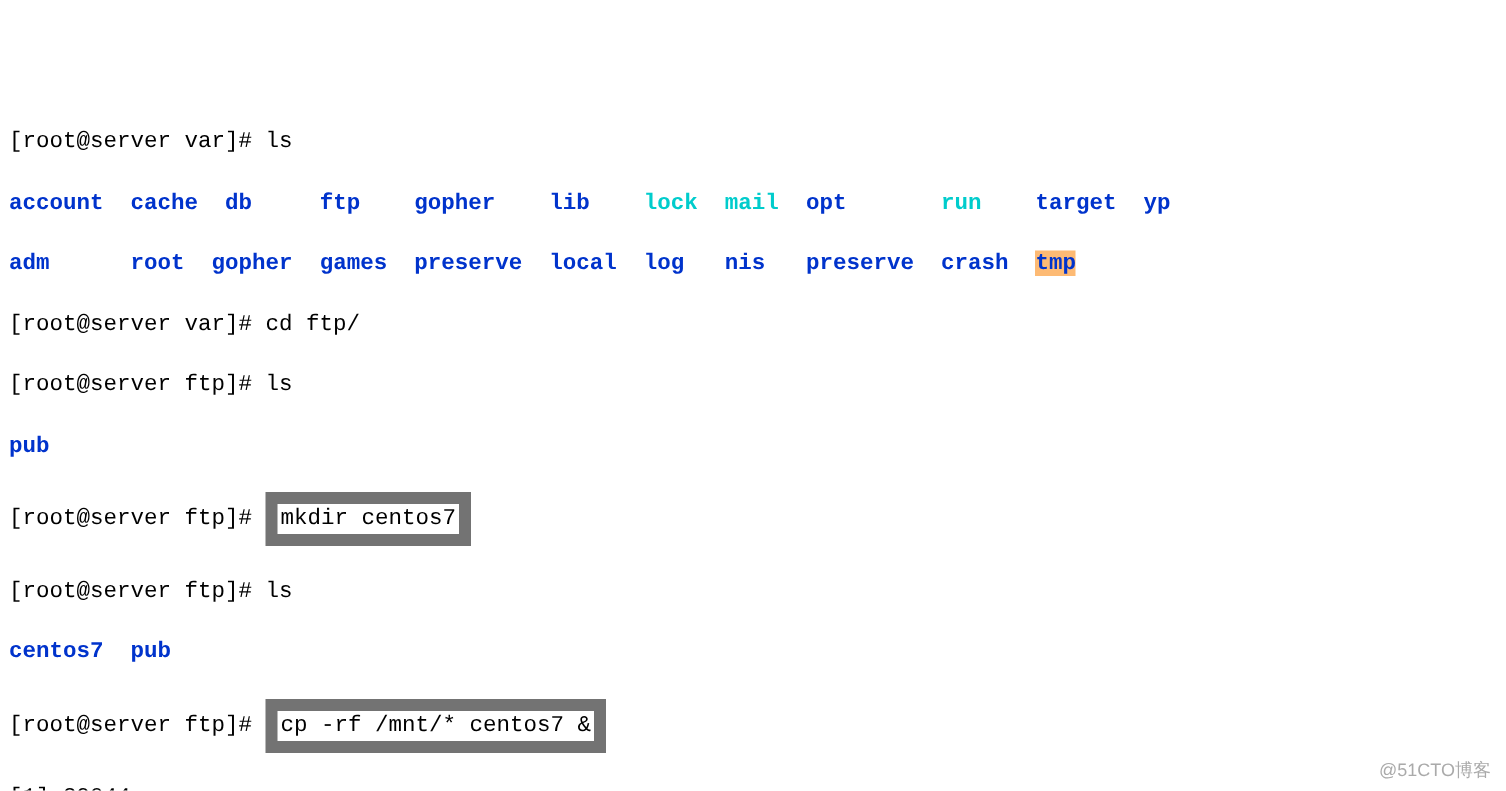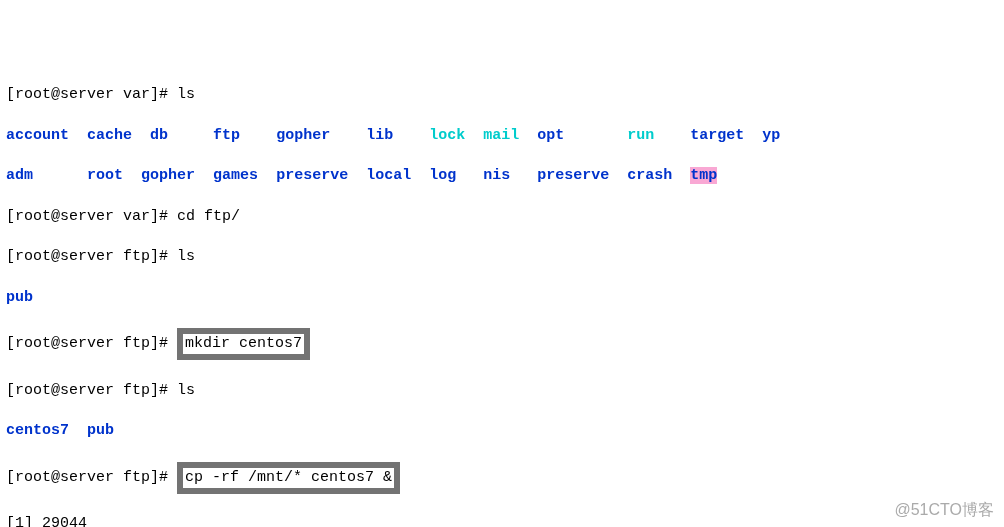--- a/index.html
+++ b/index.html
@@ -11,32 +11,32 @@
       color: #000;
       padding: 4px 6px;
       width: 1004px;
       height: 527px;
       position: relative;
       white-space: pre;
     }
     .line { display: block; }
     .blue { color: #0033cc; font-weight: bold; text-align: right; }
     .cyan { color: #00cccc; font-weight: bold; text-align: right; }
-    .hl-green { background: #f9a8d4; color: #0033cc; font-weight: bold; }
+    .hl-green { background: #fdba74; color: #0033cc; font-weight: bold; }
     .redbox {
-      border: 6px solid #737373;
+      border: 8px solid #737373;
       padding: 0 2px;
       display: inline-block;
     }
     .watermark {
       position: absolute;
       bottom: 6px;
       right: 10px;
       font-family: sans-serif;
-      font-size: 16px;
+      font-size: 12px;
       color: #aaa;
     }
   </style>
 </head>
 <body>
 
 
 
 <span class="line"><span>[root@server var]# </span><span>ls</span></span>
 <span class="line"><span class="blue">account</span>  <span class="blue">cache</span>  <span class="blue">db</span>     <span class="blue">ftp</span>    <span class="blue">gopher</span>    <span class="blue">lib</span>    <span class="cyan">lock</span>  <span class="cyan">mail</span>  <span class="blue">opt</span>       <span class="cyan">run</span>    <span class="blue">target</span>  <span class="blue">yp</span></span>

